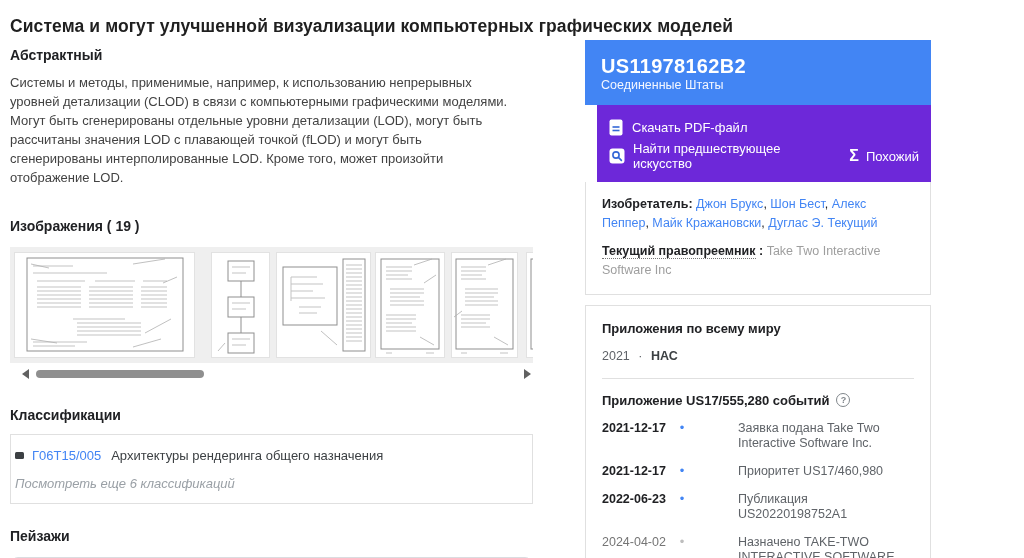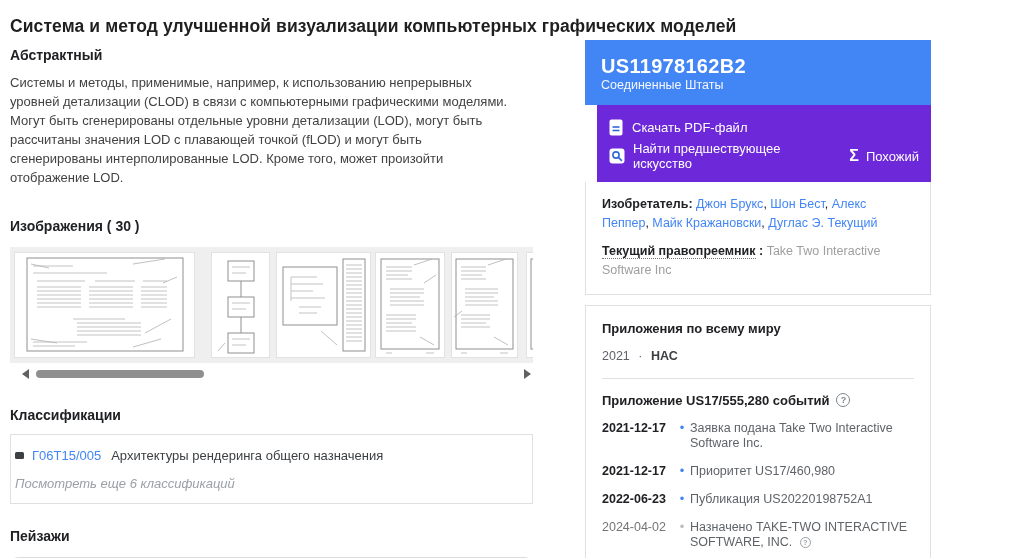--- a/index.html
+++ b/index.html
@@ -76,44 +76,44 @@
 
   .events-head-row { display:flex; align-items:flex-start; }
   .events-head { font-size:13px; font-weight:700; }
   .help-icon { margin-left:7px; width:14px; height:14px; border:1.4px solid #80868b; border-radius:50%;
     color:#80868b; font-size:9px; font-weight:700; display:inline-flex; align-items:center; justify-content:center; cursor:pointer; }
 
   .events-list { margin-top:13px; }
   .event-row { display:flex; font-size:12.5px; line-height:15px; margin-bottom:13px; }
   .ev-date { flex:0 0 72px; font-weight:700; color:#202124; }
   .ev-bullet { flex:0 0 16px; text-align:center; color:#4285f4; font-size:13px; line-height:14px; }
-  .ev-text { flex:1; color:#5f6368; }
+  .ev-text { flex:1; color:#5f6368;margin-left:48px; }
   .event-row.inactive .ev-date { font-weight:400; color:#757575; }
   .event-row.inactive .ev-bullet { color:#bdbdbd; }
   .info-icon { display:inline-flex; width:11px; height:11px; border:1.2px solid #9aa0a6; border-radius:50%;
     color:#9aa0a6; font-size:7.5px; font-weight:700; align-items:center; justify-content:center;
     vertical-align:1px; margin-left:4px; cursor:pointer; }
 
   .sketch-line { stroke:#c3c3c3; stroke-width:1; }
   .sketch-frame { stroke:#8f8f8f; stroke-width:1; fill:none; }
   .sketch-lead { stroke:#b0b0b0; stroke-width:0.8; }
 </style>
 </head>
 <body>
 
 <div class="page">
 
-  <h1 class="page-title">Система и метод улучшенной визуализации компьютерных графических моделей</h1>
+  <h1 class="page-title">Система и могут улучшенной визуализации компьютерных графических моделей</h1>
 
   <div class="left-col">
 
     <h2 class="sec-head abstract-head">Абстрактный</h2>
     <p class="abstract-text">Системы и методы, применимые, например, к использованию непрерывных уровней детализации (CLOD) в связи с компьютерными графическими моделями. Могут быть сгенерированы отдельные уровни детализации (LOD), могут быть рассчитаны значения LOD с плавающей точкой (fLOD) и могут быть сгенерированы интерполированные LOD. Кроме того, может произойти отображение LOD.</p>
 
-    <h2 class="sec-head images-head">Изображения ( 30 )</h2>
+    <h2 class="sec-head images-head">Изображения ( 19 )</h2>
 
     <div class="carousel">
       <div class="thumb t1">
         <svg width="179" height="104" viewBox="0 0 179 104">
           <rect x="12" y="5" width="156" height="93" class="sketch-frame"></rect>
           <line x1="18" y1="13" x2="58" y2="13" class="sketch-line"></line>
           <line x1="18" y1="20" x2="92" y2="20" class="sketch-line"></line>
           <line x1="22" y1="28" x2="70" y2="28" class="sketch-line"></line>
             <line x1="80" y1="28" x2="120" y2="28" class="sketch-line"></line>
             <line x1="128" y1="28" x2="152" y2="28" class="sketch-line"></line>

